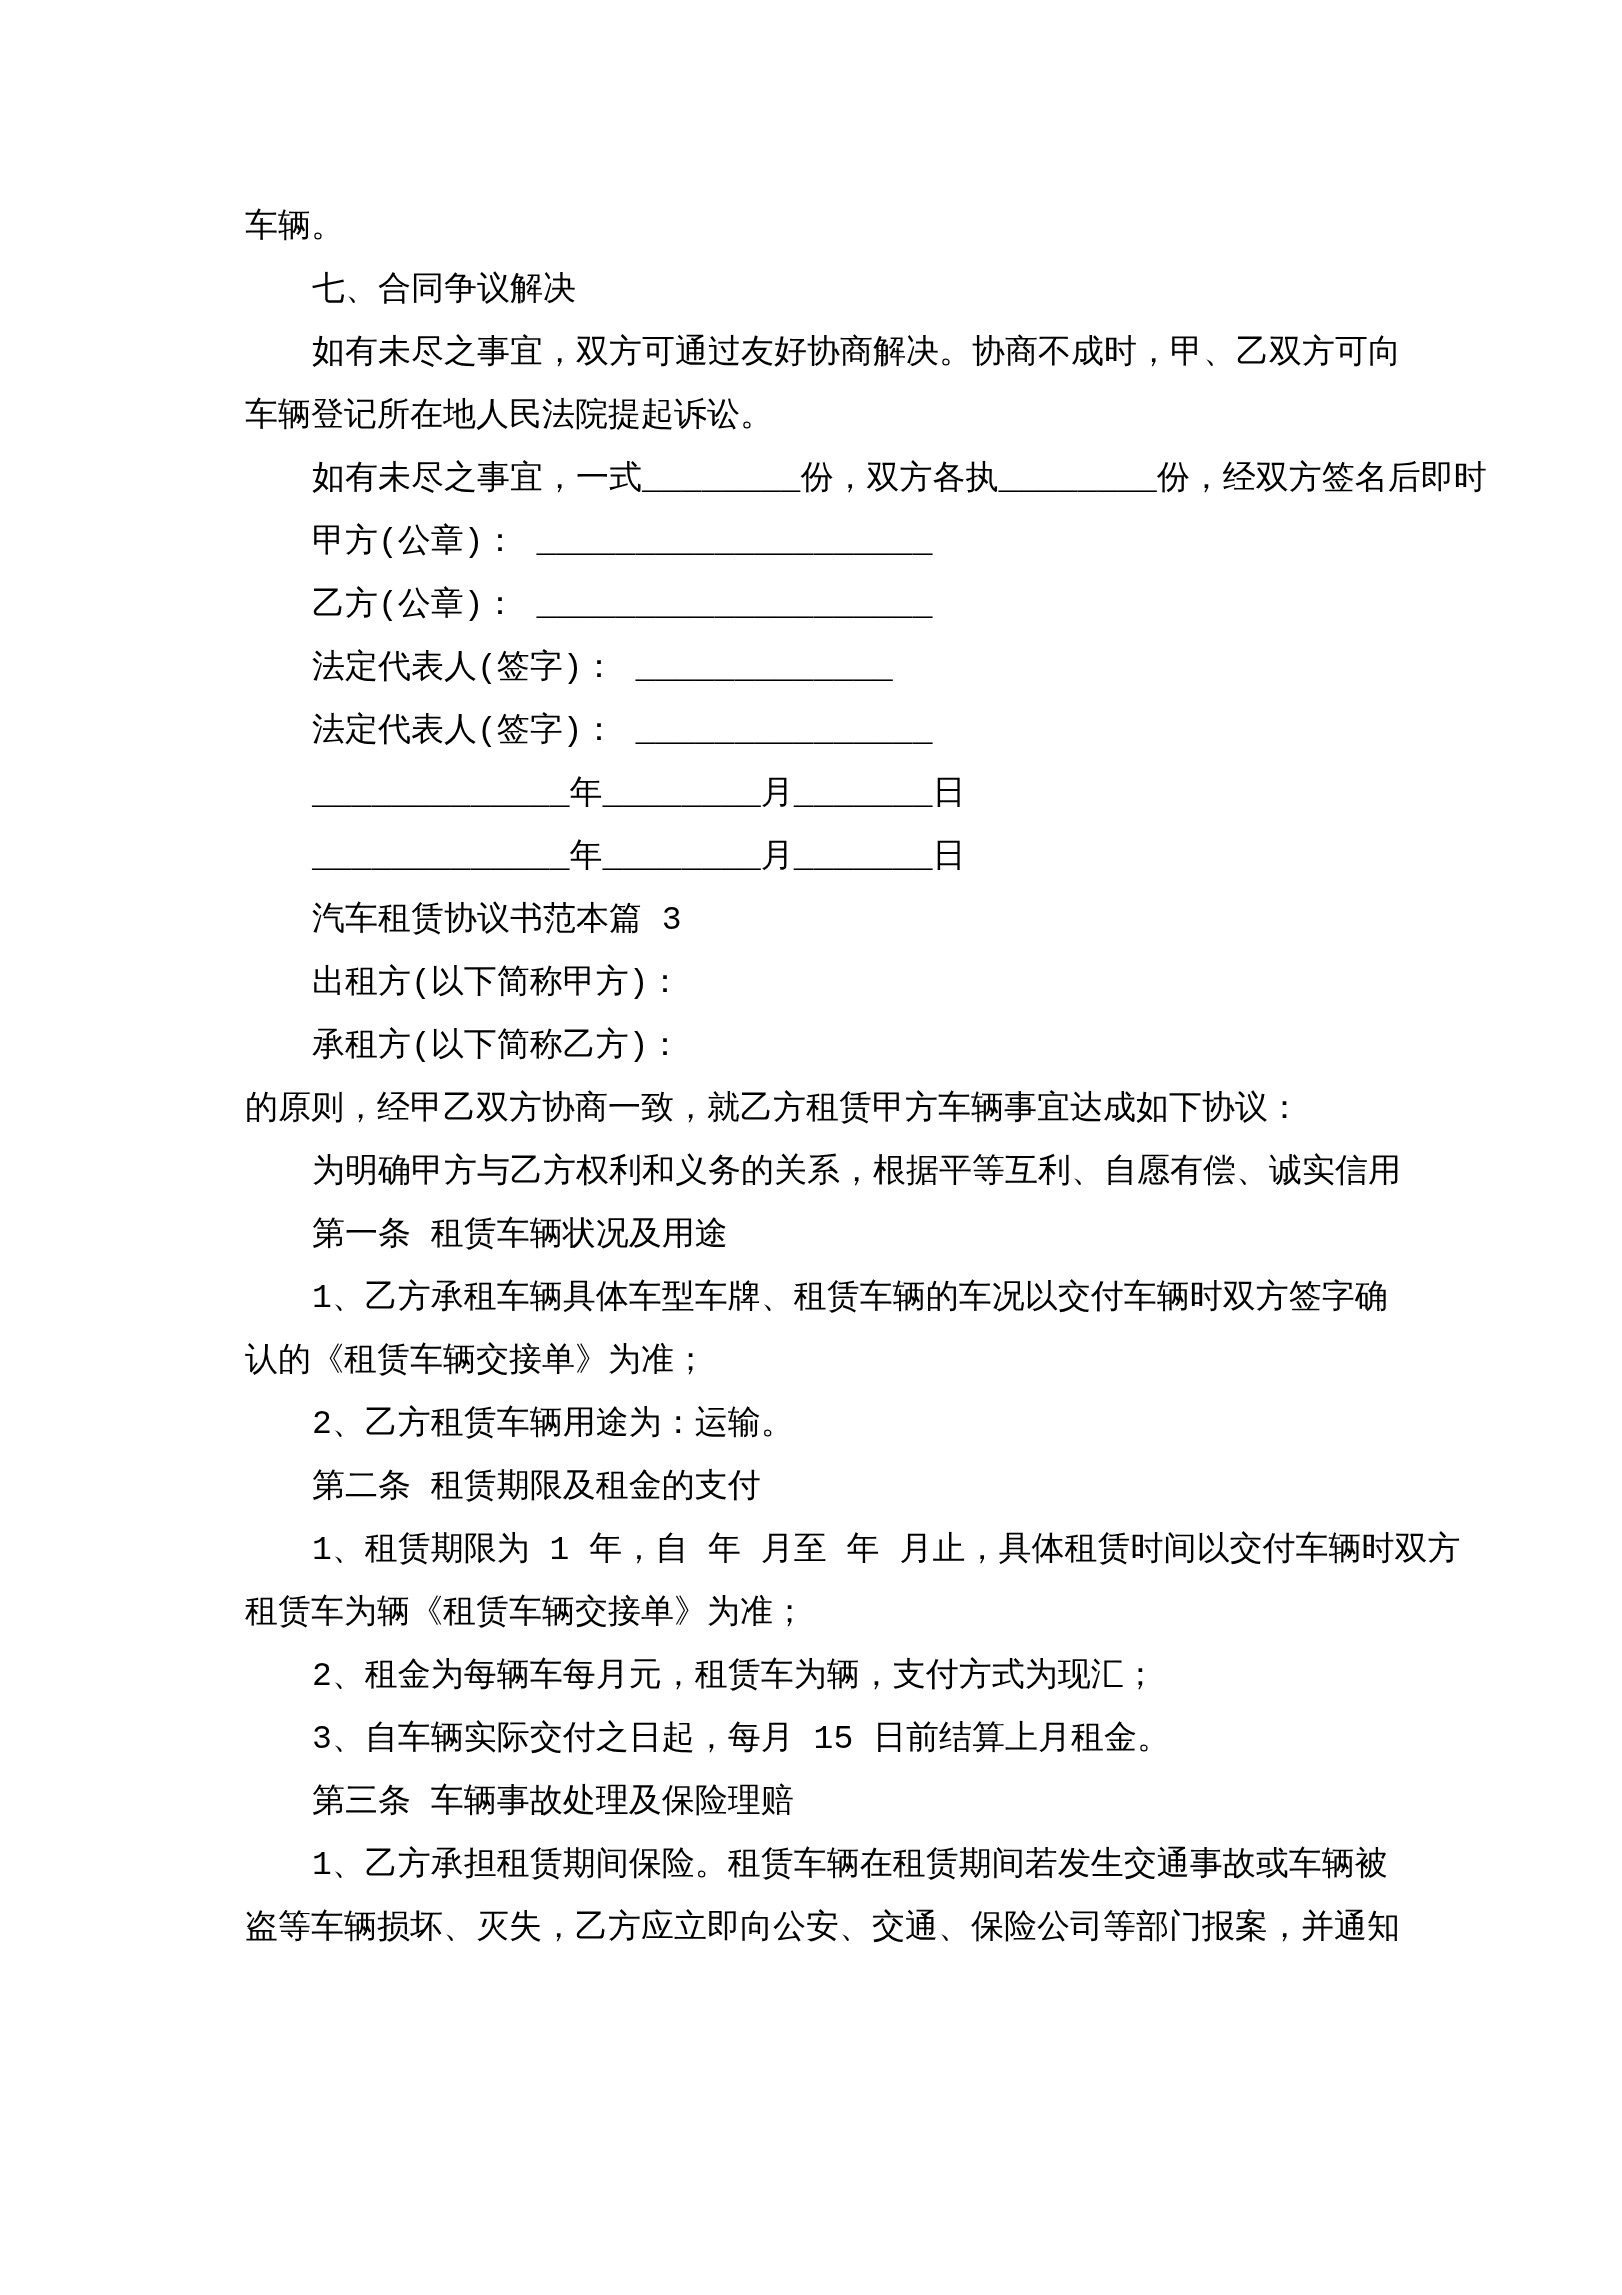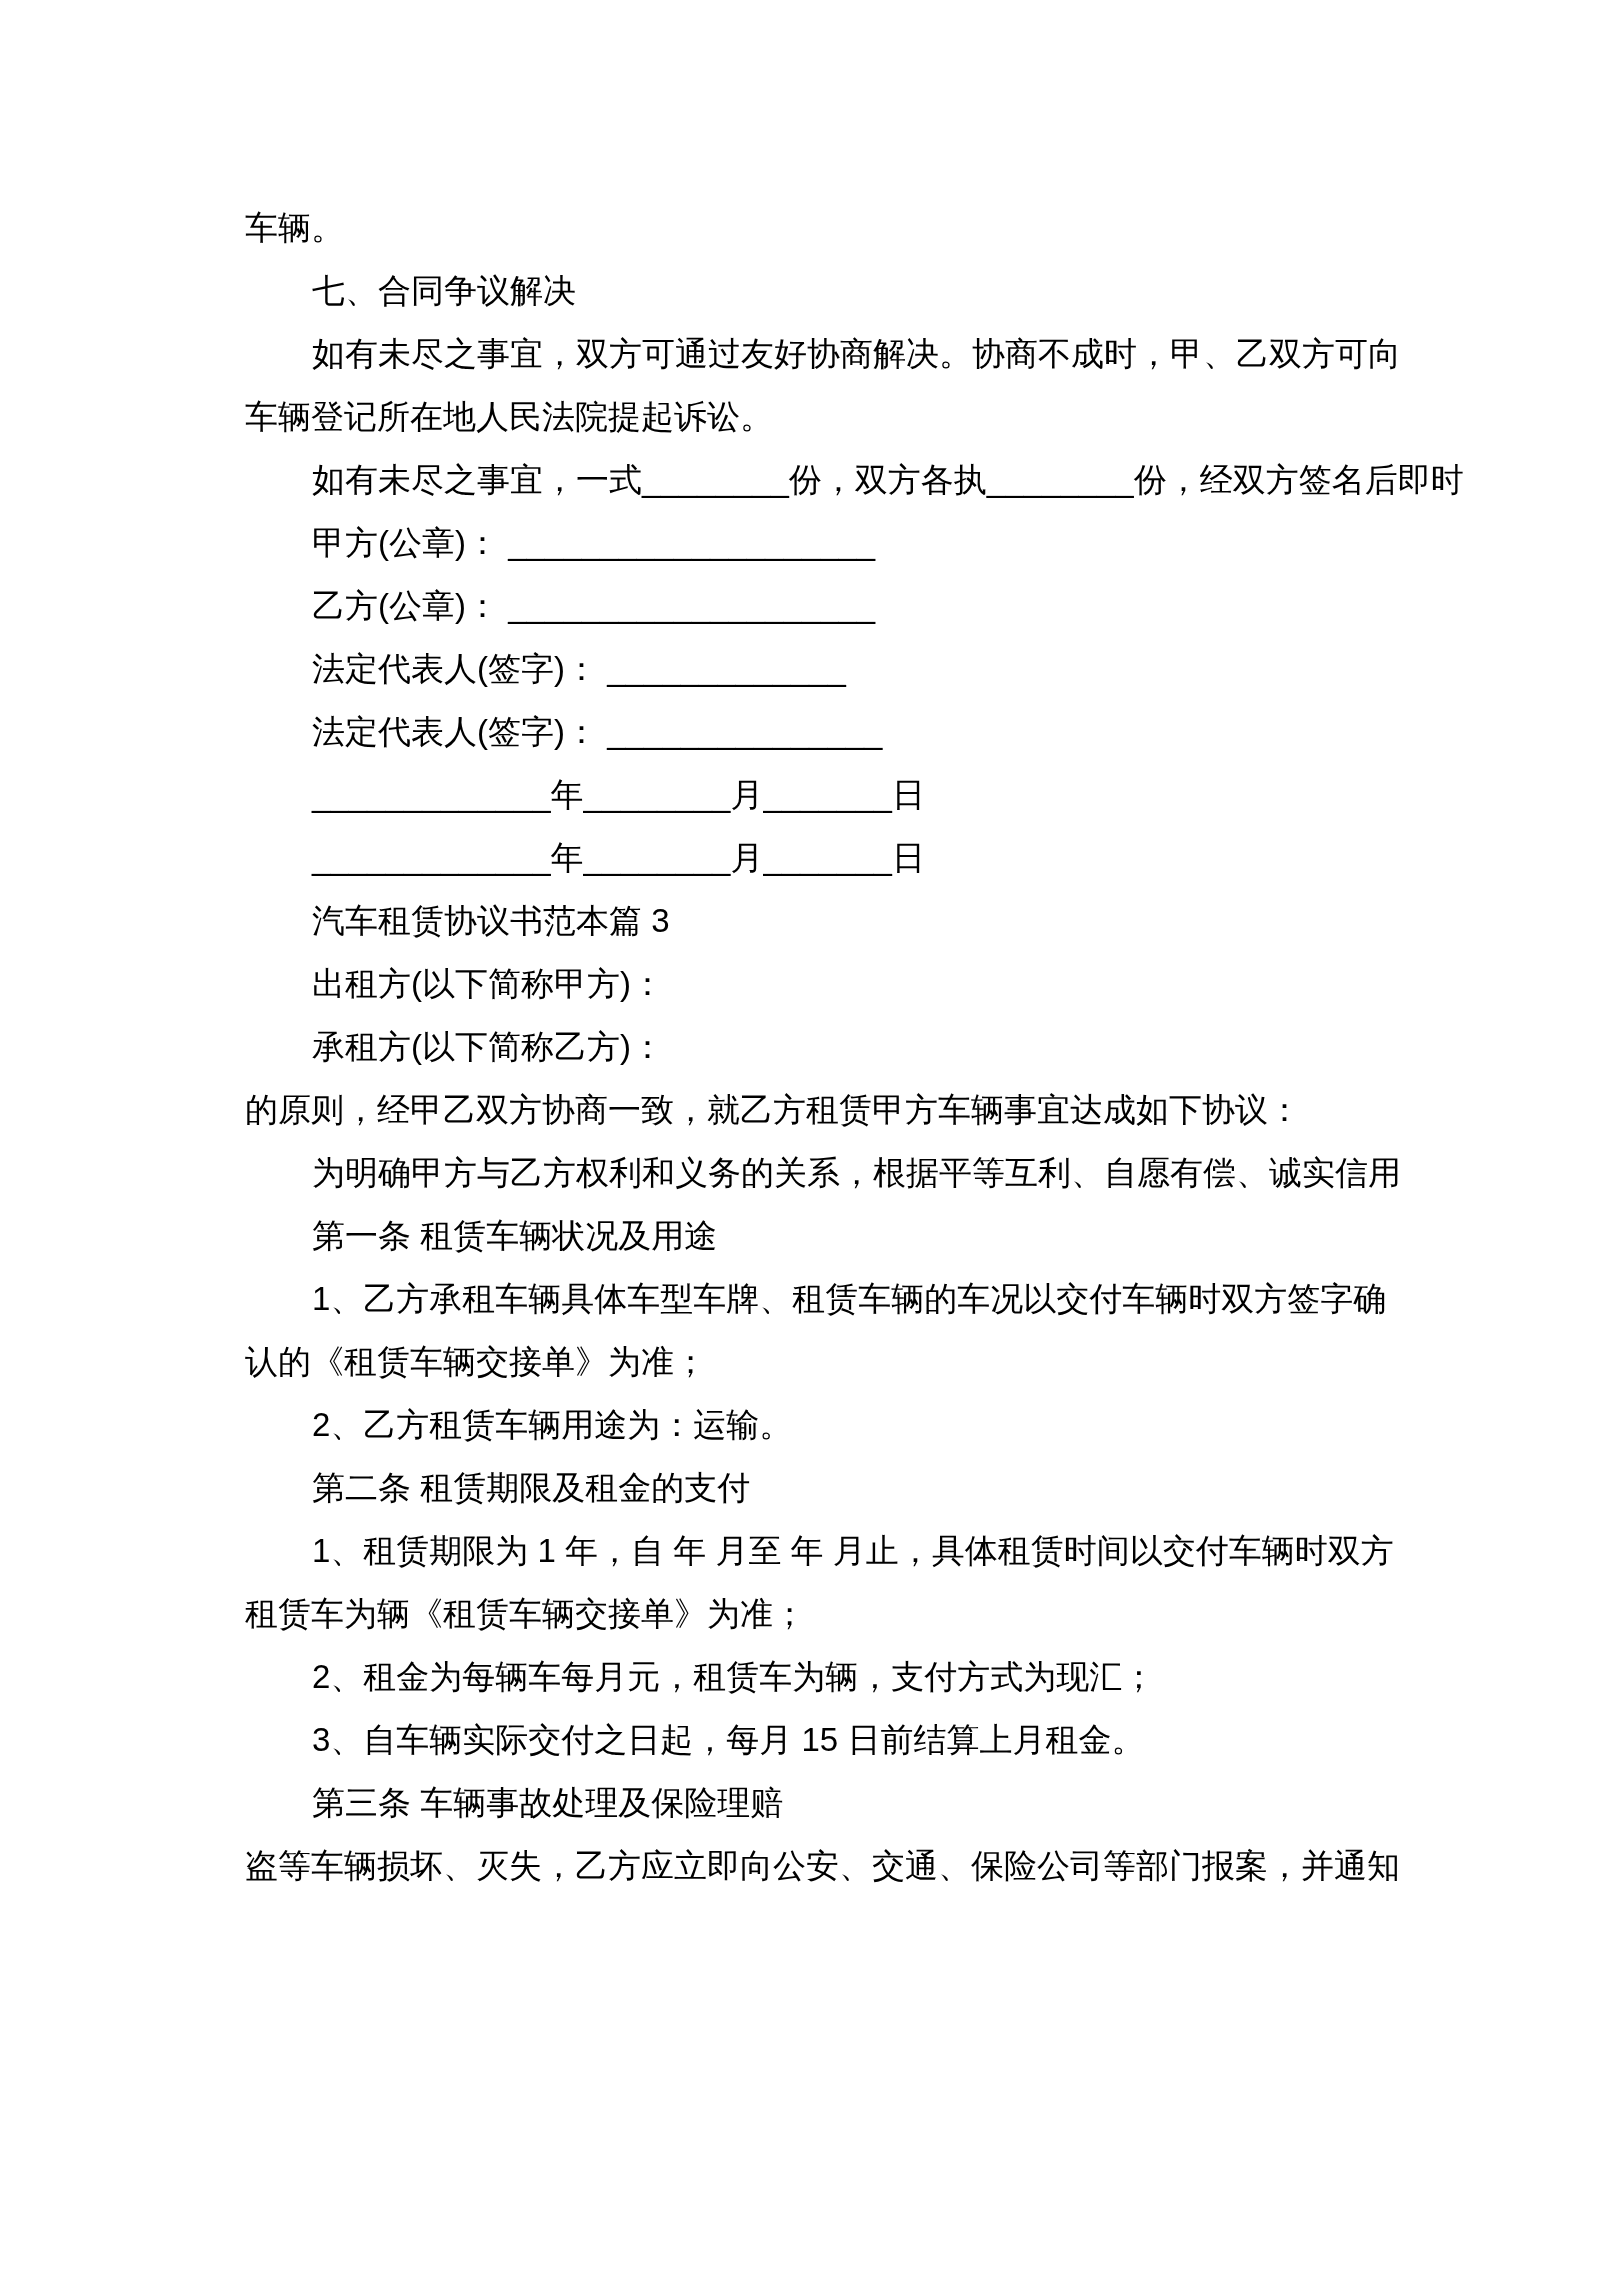--- a/index.html
+++ b/index.html
@@ -8,21 +8,21 @@
   }
   body {
     background: #ffffff;
   }
   .page {
     position: relative;
     width: 1623px;
     height: 2295px;
     background: #ffffff;
     color: #000000;
-    font-family: Liberation Sans, sans-serif;
+    font-family: Liberation Mono, monospace;
     overflow: hidden;
   }
   .text-block {
     position: absolute;
     left: 245px;
     top: 196px;
     width: 1142px;
     font-size: 33px;
     line-height: 63px;
   }
@@ -59,16 +59,17 @@
       <div class="line indent">第一条 租赁车辆状况及用途</div>
       <div class="line indent">1、乙方承租车辆具体车型车牌、租赁车辆的车况以交付车辆时双方签字确</div>
       <div class="line">认的《租赁车辆交接单》为准；</div>
       <div class="line indent">2、乙方租赁车辆用途为：运输。</div>
       <div class="line indent">第二条 租赁期限及租金的支付</div>
       <div class="line indent">1、租赁期限为 1 年，自 年 月至 年 月止，具体租赁时间以交付车辆时双方</div>
       <div class="line">租赁车为辆《租赁车辆交接单》为准；</div>
       <div class="line indent">2、租金为每辆车每月元，租赁车为辆，支付方式为现汇；</div>
       <div class="line indent">3、自车辆实际交付之日起，每月 15 日前结算上月租金。</div>
       <div class="line indent">第三条 车辆事故处理及保险理赔</div>
+      <div class="line indent">1、乙方承担租赁期间保险。租赁车辆在租赁期间若发生交通事故或车辆被</div>
       <div class="line">盗等车辆损坏、灭失，乙方应立即向公安、交通、保险公司等部门报案，并通知</div>
     </div>
 </div>
 
 
 </body></html>

